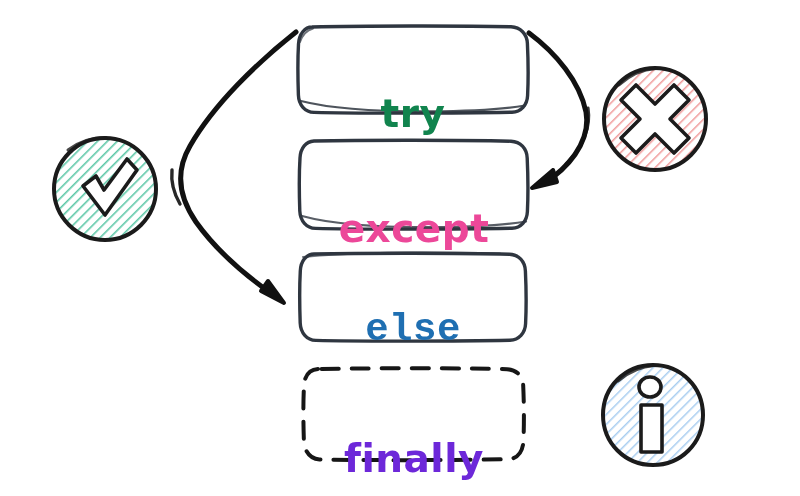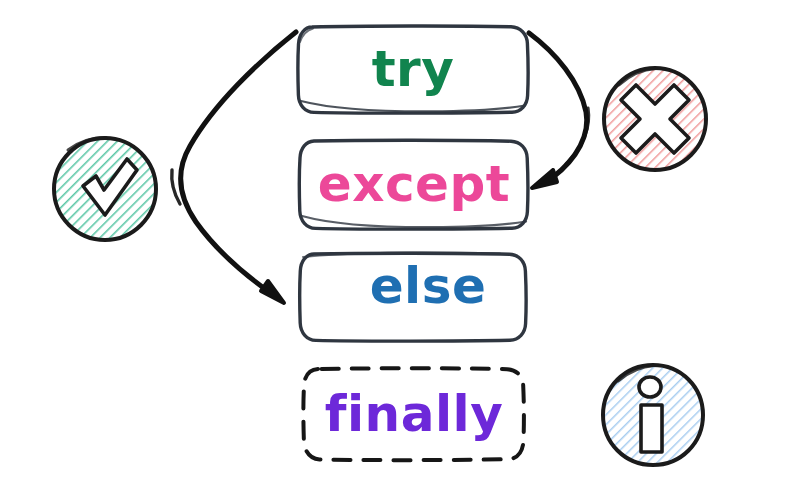--- a/index.html
+++ b/index.html
@@ -23,30 +23,31 @@
     inset: 0;
     width: 800px;
     height: 496px;
   }
   .node-label {
     position: absolute;
     display: flex;
     align-items: center;
     justify-content: center;
     font-family: "DejaVu Sans", sans-serif;
-    font-size: 50px;
+    font-size: 39px;
     font-weight: 600;
     letter-spacing: 0.5px;
     white-space: nowrap;
     pointer-events: none;
     user-select: none;
+    margin-top: 44px;
   }
   .lbl-try     { left: 298px; top: 26px;  width: 230px; height: 86px; }
   .lbl-except  { left: 300px; top: 140px; width: 228px; height: 88px; }
-  .lbl-else    { left: 315px; top: 253px; width: 226px; height: 65px; }
+  .lbl-else    { left: 300px; top: 253px; width: 226px; height: 65px; font-family: Liberation Mono, monospace; }
   .lbl-finally { left: 304px; top: 368px; width: 220px; height: 92px; }
 </style>
 </head>
 <body>
 
 <div id="canvas">
 
   <svg id="scene" viewBox="0 0 800 496" xmlns="http://www.w3.org/2000/svg">
 
     <defs>

